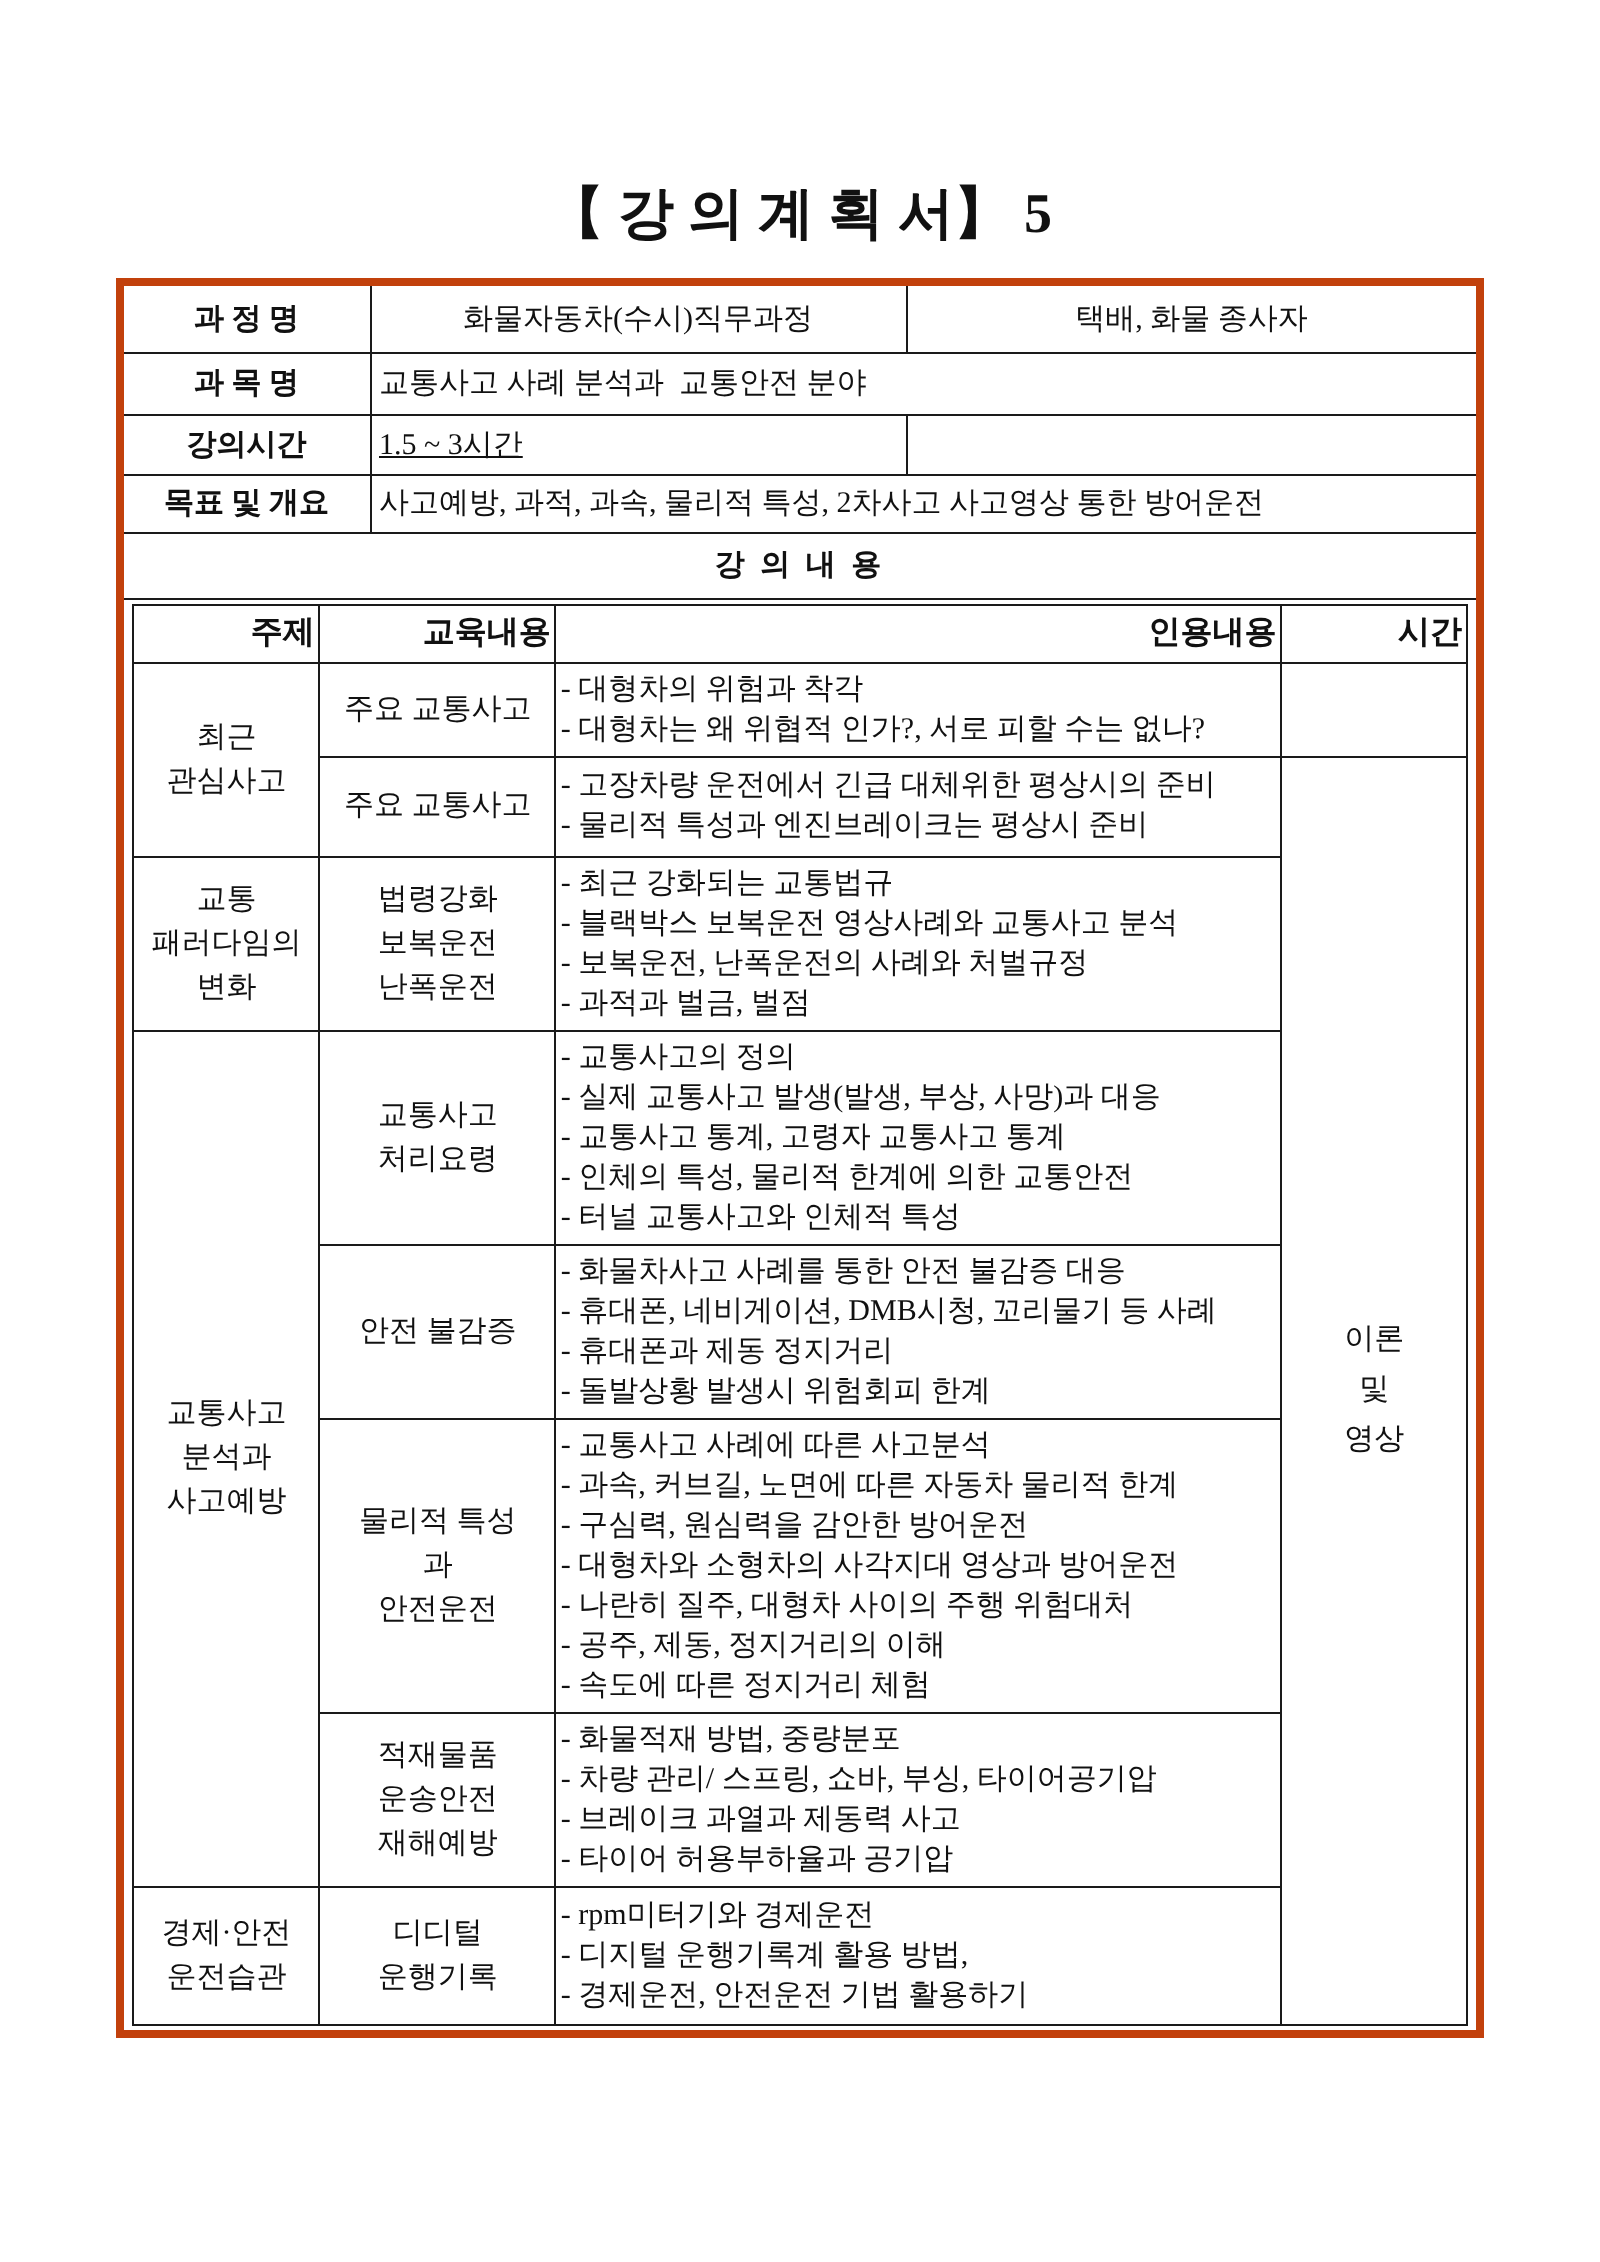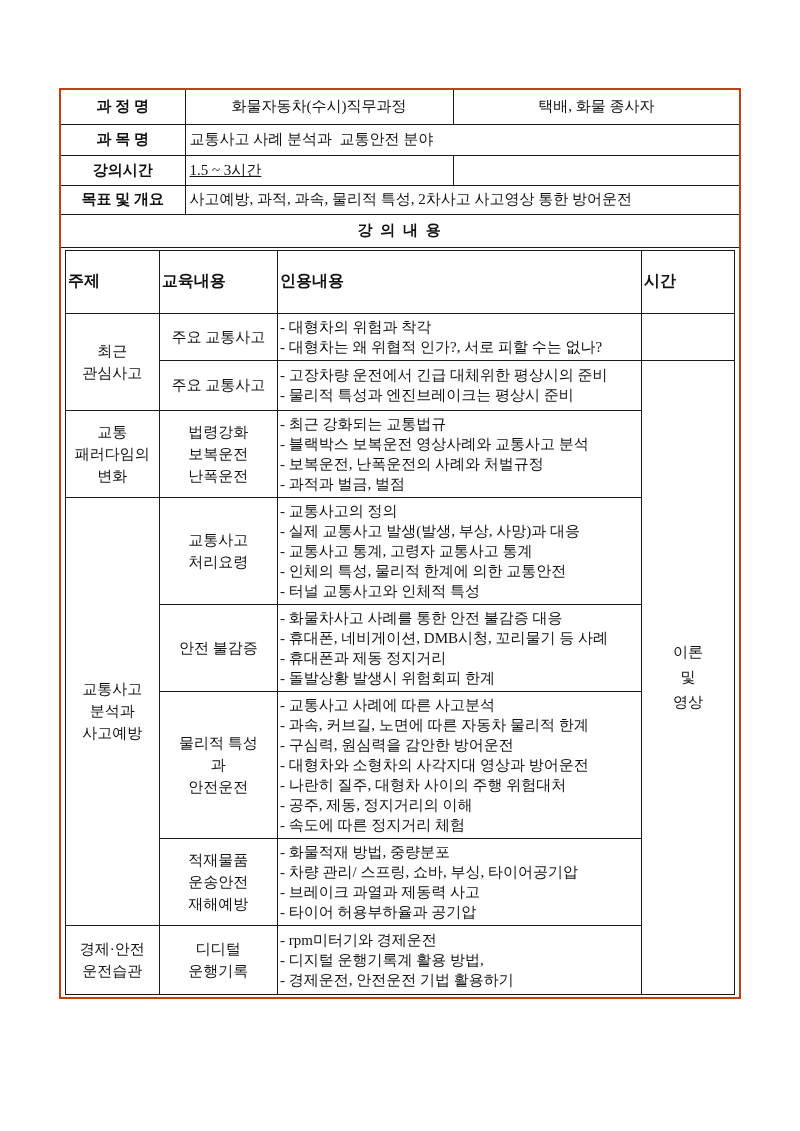--- a/index.html
+++ b/index.html
@@ -15,21 +15,21 @@
     font-size:28px;
     font-weight:bold;
     margin:0 0 13px 0;
     white-space:pre-wrap;
   }
   table.doc{
     width:680px;
     margin:0 auto;
     border-collapse:collapse;
     table-layout:fixed;
-    border:2px solid #c2410c;
+    border:4px solid #c2410c;
   }
   table.doc td{
     border:1px solid #1a1a1a;
     font-size:15px;
     padding:2px 4px;
     vertical-align:middle;
     overflow:hidden;
   }
   .lbl{font-weight:bold;text-align:center;white-space:pre-wrap;}
   .val-center{text-align:center;white-space:pre-wrap;}
@@ -47,24 +47,24 @@
     border:1px solid #1a1a1a;
   }
   table.inner td{
     border:1px solid #1a1a1a;
     font-size:15px;
     padding:3px 2px;
     vertical-align:middle;
   }
   table.inner td.hd{
     font-weight:bold;
-    text-align:left;
+    text-align:right;
     font-size:16px;
     height:26px;
-    padding:18px 2px;
+    padding:1px 2px;
   }
   .ml{white-space:pre-line;}
   td.topic{text-align:center;line-height:22px;}
   td.edu{text-align:center;line-height:22px;}
   td.quotes{
     text-align:left;
     padding-left:9px;
     line-height:20px;
   }
   td.time-cell{text-align:center;line-height:25px;}
@@ -80,20 +80,21 @@
   tr.t-r2{height:31px;}
   tr.t-r3{height:30px;}
   tr.t-r4{height:29px;margin-top:19px;}
   tr.t-r5{height:33px;margin-top:45px;}
 </style>
 </head>
 <body>
 
 <div class="page">
 
+  <h1 class="doc-title">【 강 의 계 획 서】 5</h1>
 
   <table class="doc">
     <colgroup>
       <col style="width:125px">
       <col style="width:268px">
       <col style="width:287px">
     </colgroup>
     <tbody>
         <tr class="t-r1">
       <td class="lbl">과 정 명</td>

